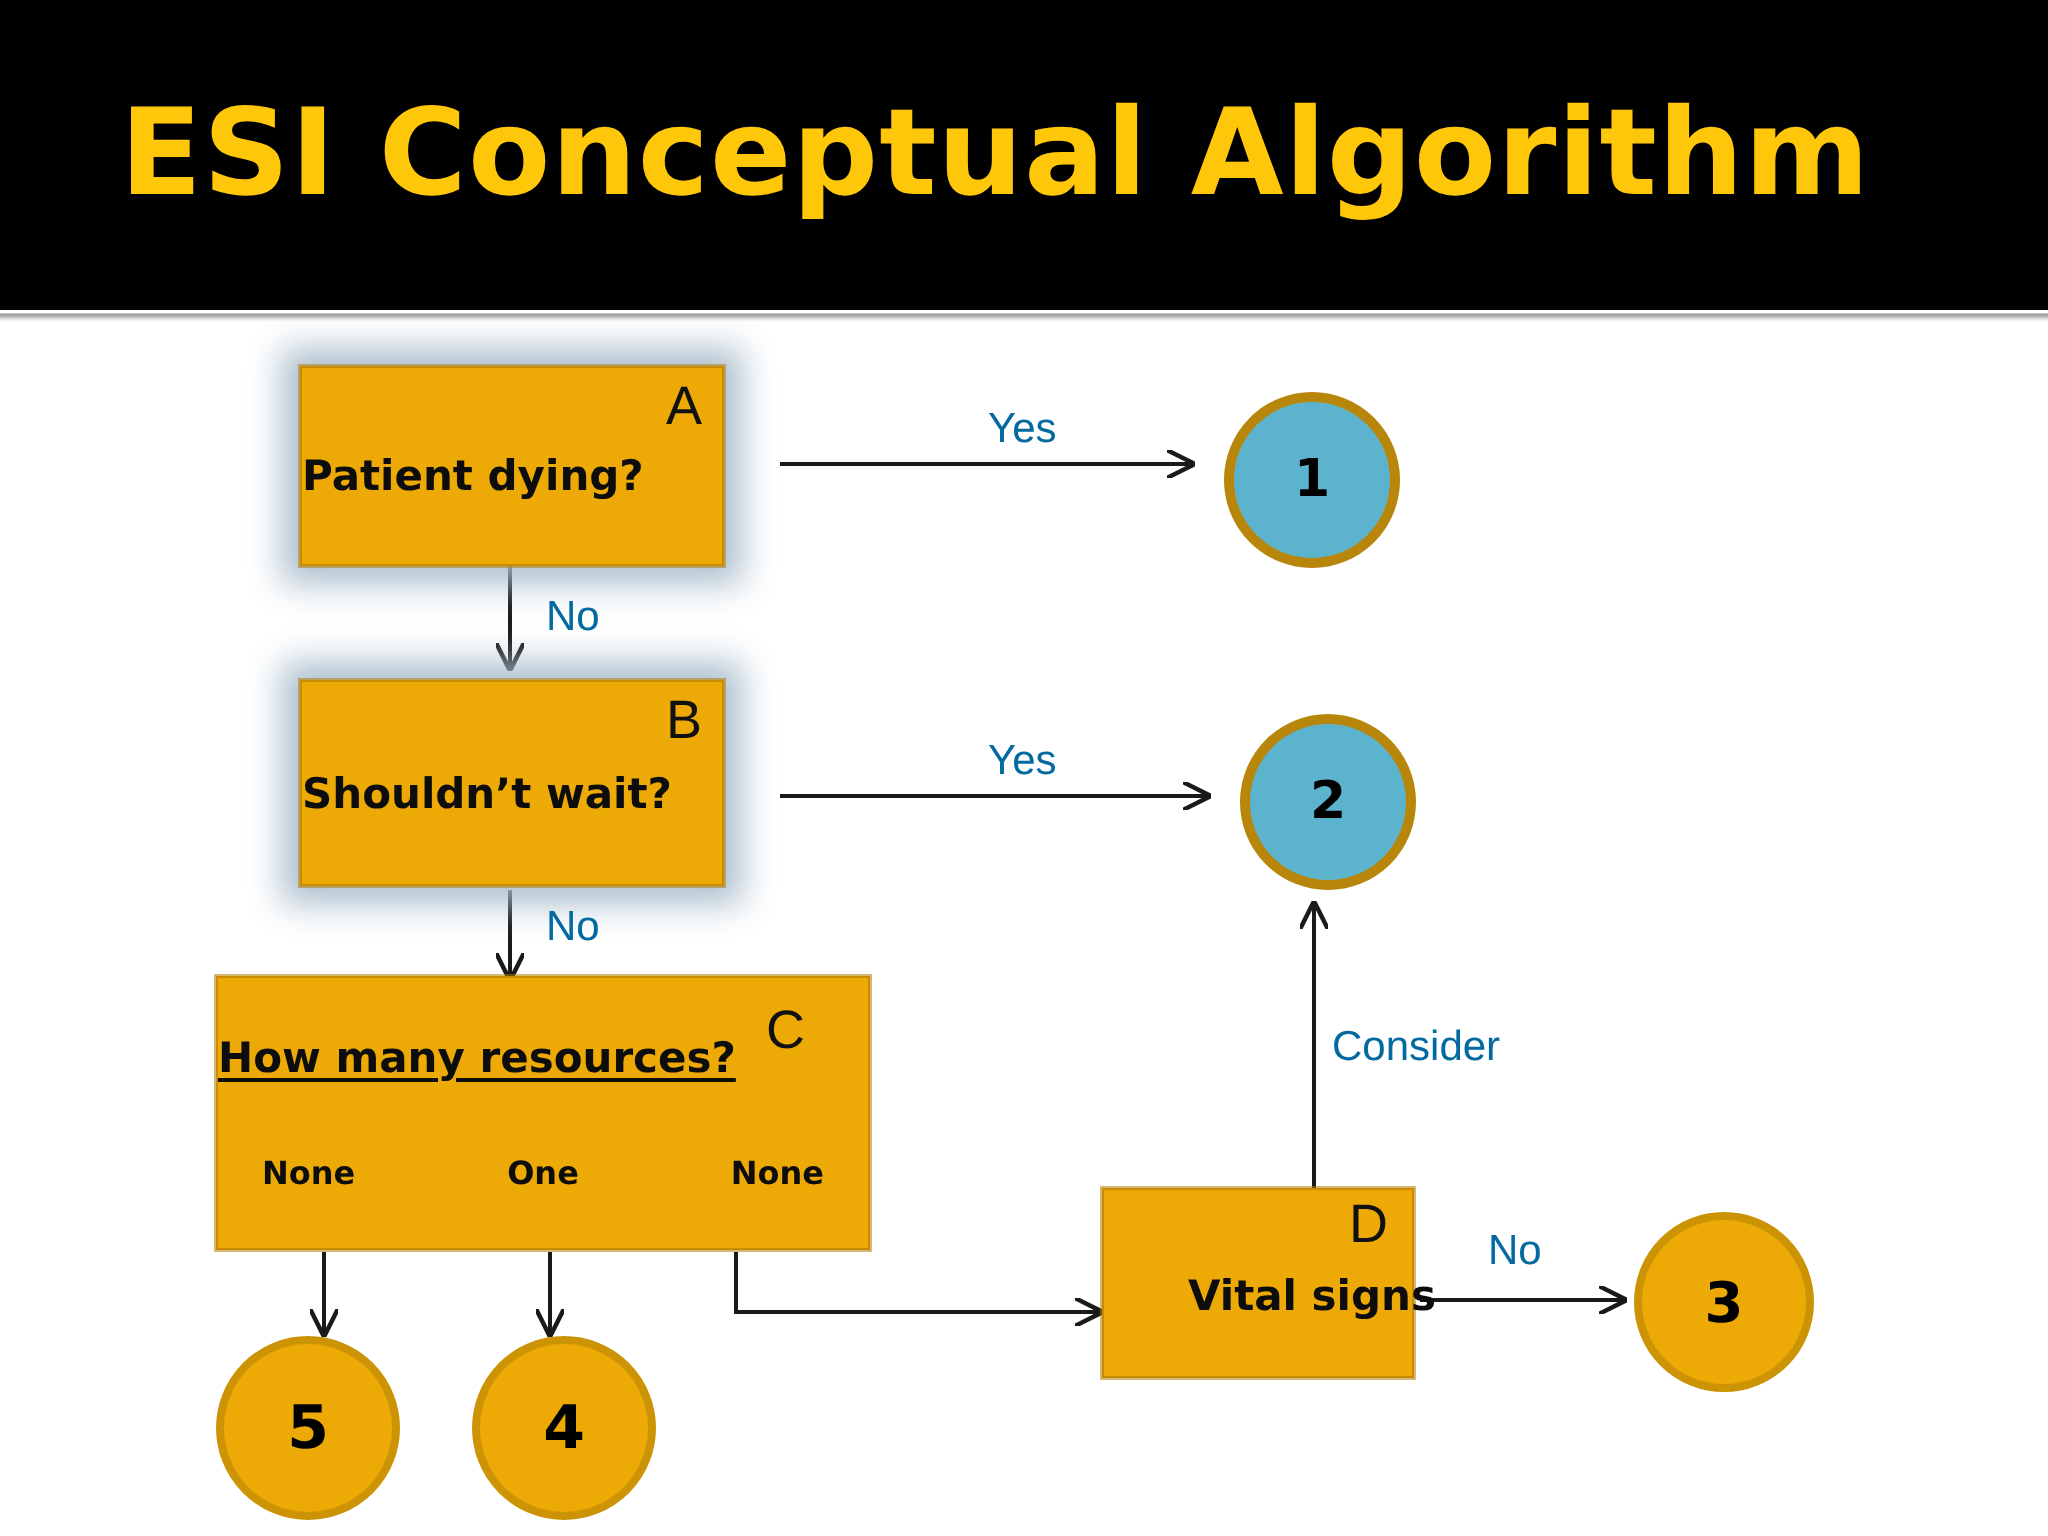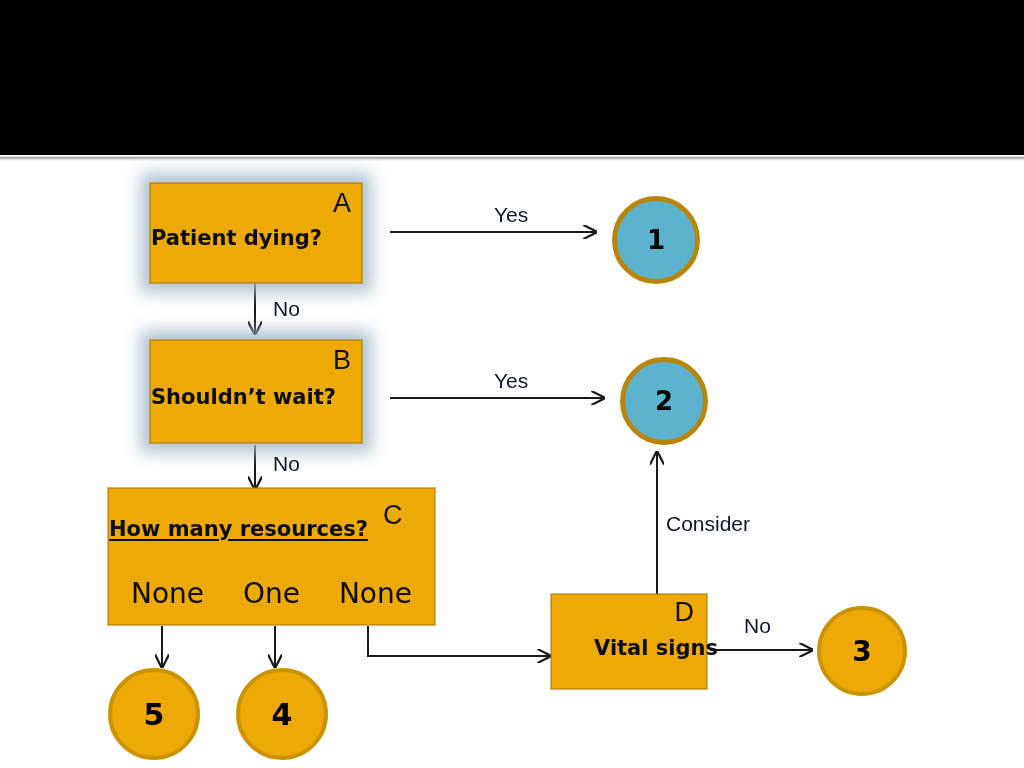--- a/index.html
+++ b/index.html
@@ -98,32 +98,32 @@
     background: #EDAA06;
     border: 4px solid #CC9405;
   }
 
   
   .edge-text {
     position: absolute;
     font-family: "Liberation Sans", sans-serif;
     font-size: 21px;
     font-weight: 400;
-    color: #0f172a;
+    color: #0369a1;
     white-space: nowrap;
   }
 
   
   .opt-row {
     position: absolute;
     display: flex;
     justify-content: space-between;
     font-family: "DejaVu Sans", sans-serif;
-    font-size: 28px;
-    font-weight: 400;
+    font-size: 16px;
+    font-weight: 700;
     color: #0d0d0d;
     gap: 20px;
   }
   .opt-row span { display: inline-block; }
 
   .underlined {
     text-decoration: underline;
     text-underline-offset: 3px;
     text-decoration-thickness: 2px;
   }
@@ -135,20 +135,21 @@
     pointer-events: none;
   }
 </style>
 </head>
 <body>
 
 <div id="slide">
 
   <div class="header-band"></div>
   <div class="header-rule"></div>
+  <div class="slide-title">ESI Conceptual Algorithm</div>
 
   <svg class="edges" viewBox="0 0 1024 768" xmlns="http://www.w3.org/2000/svg">
     <defs>
       <marker id="arrow" viewBox="0 0 10 10" refX="9" refY="5" markerWidth="7" markerHeight="7" orient="auto-start-reverse">
         <path d="M 0 0 L 10 5 L 0 10" fill="none" stroke="#1A1A1A" stroke-width="1.6"></path>
       </marker>
     </defs>
 
      1 : horizontal "Yes" --&gt;
     <line x1="390" y1="232" x2="596" y2="232" stroke="#1A1A1A" stroke-width="2" marker-end="url(#arrow)"></line>

